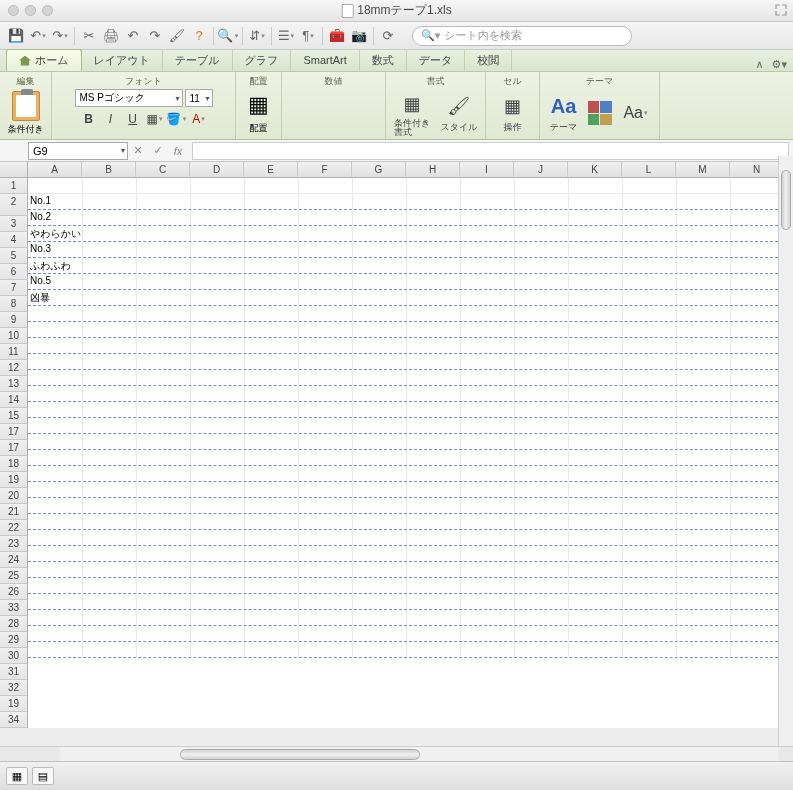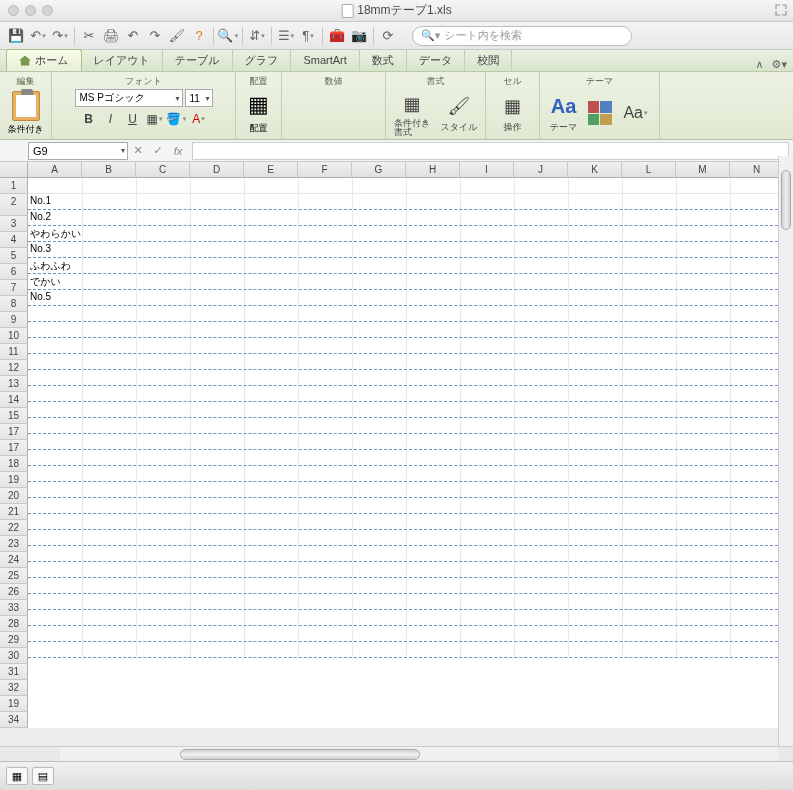--- a/index.html
+++ b/index.html
@@ -420,38 +420,38 @@
         <div class="vline" style="left: 270px;"></div>
         <div class="vline" style="left: 324px;"></div>
         <div class="vline" style="left: 378px;"></div>
         <div class="vline" style="left: 432px;"></div>
         <div class="vline" style="left: 486px;"></div>
         <div class="vline" style="left: 540px;"></div>
         <div class="vline" style="left: 594px;"></div>
         <div class="vline" style="left: 648px;"></div>
         <div class="vline" style="left: 702px;"></div>
         <div class="vline" style="left: 756px;"></div>
-        <div class="cell-text">でかい</div>
-      </div>
-      <div class="crow">
-        <div class="vline" style="left: 54px;"></div>
-        <div class="vline" style="left: 108px;"></div>
-        <div class="vline" style="left: 162px;"></div>
-        <div class="vline" style="left: 216px;"></div>
-        <div class="vline" style="left: 270px;"></div>
-        <div class="vline" style="left: 324px;"></div>
-        <div class="vline" style="left: 378px;"></div>
-        <div class="vline" style="left: 432px;"></div>
-        <div class="vline" style="left: 486px;"></div>
-        <div class="vline" style="left: 540px;"></div>
-        <div class="vline" style="left: 594px;"></div>
-        <div class="vline" style="left: 648px;"></div>
-        <div class="vline" style="left: 702px;"></div>
-        <div class="vline" style="left: 756px;"></div>
         <div class="cell-text">No.5</div>
+      </div>
+      <div class="crow">
+        <div class="vline" style="left: 54px;"></div>
+        <div class="vline" style="left: 108px;"></div>
+        <div class="vline" style="left: 162px;"></div>
+        <div class="vline" style="left: 216px;"></div>
+        <div class="vline" style="left: 270px;"></div>
+        <div class="vline" style="left: 324px;"></div>
+        <div class="vline" style="left: 378px;"></div>
+        <div class="vline" style="left: 432px;"></div>
+        <div class="vline" style="left: 486px;"></div>
+        <div class="vline" style="left: 540px;"></div>
+        <div class="vline" style="left: 594px;"></div>
+        <div class="vline" style="left: 648px;"></div>
+        <div class="vline" style="left: 702px;"></div>
+        <div class="vline" style="left: 756px;"></div>
+        <div class="cell-text">凶暴</div>
       </div>
       <div class="crow">
         <div class="vline" style="left: 54px;"></div>
         <div class="vline" style="left: 108px;"></div>
         <div class="vline" style="left: 162px;"></div>
         <div class="vline" style="left: 216px;"></div>
         <div class="vline" style="left: 270px;"></div>
         <div class="vline" style="left: 324px;"></div>
         <div class="vline" style="left: 378px;"></div>
         <div class="vline" style="left: 432px;"></div>

